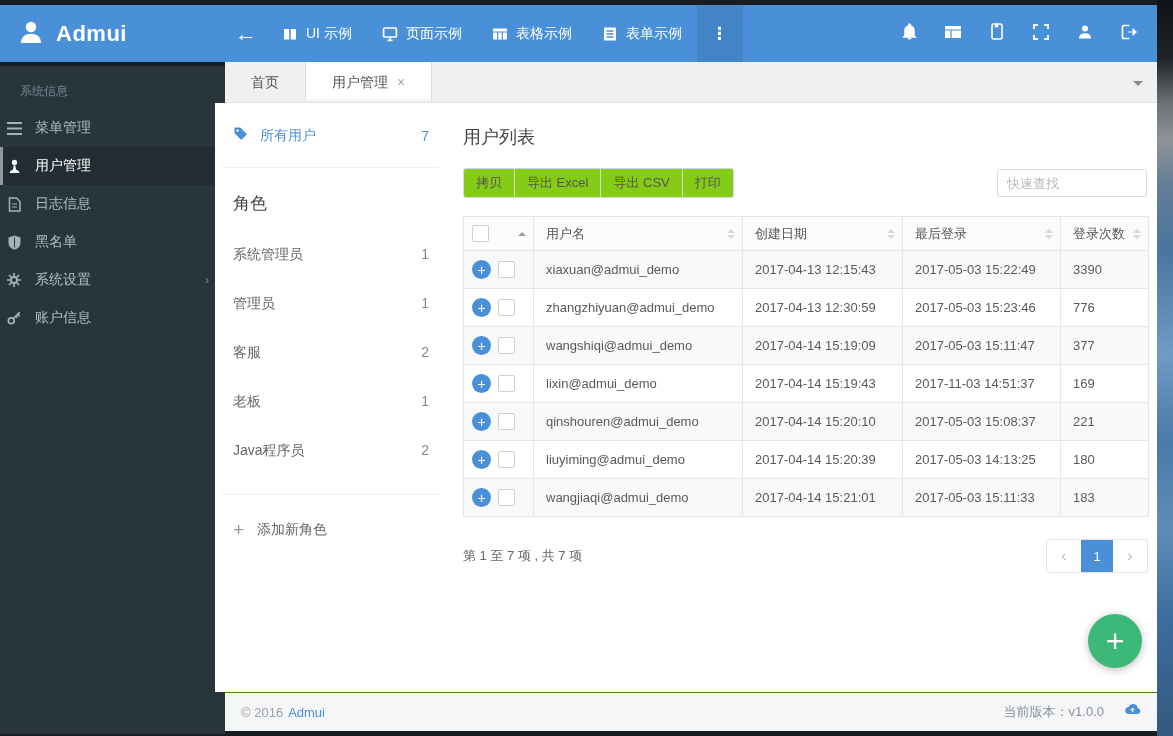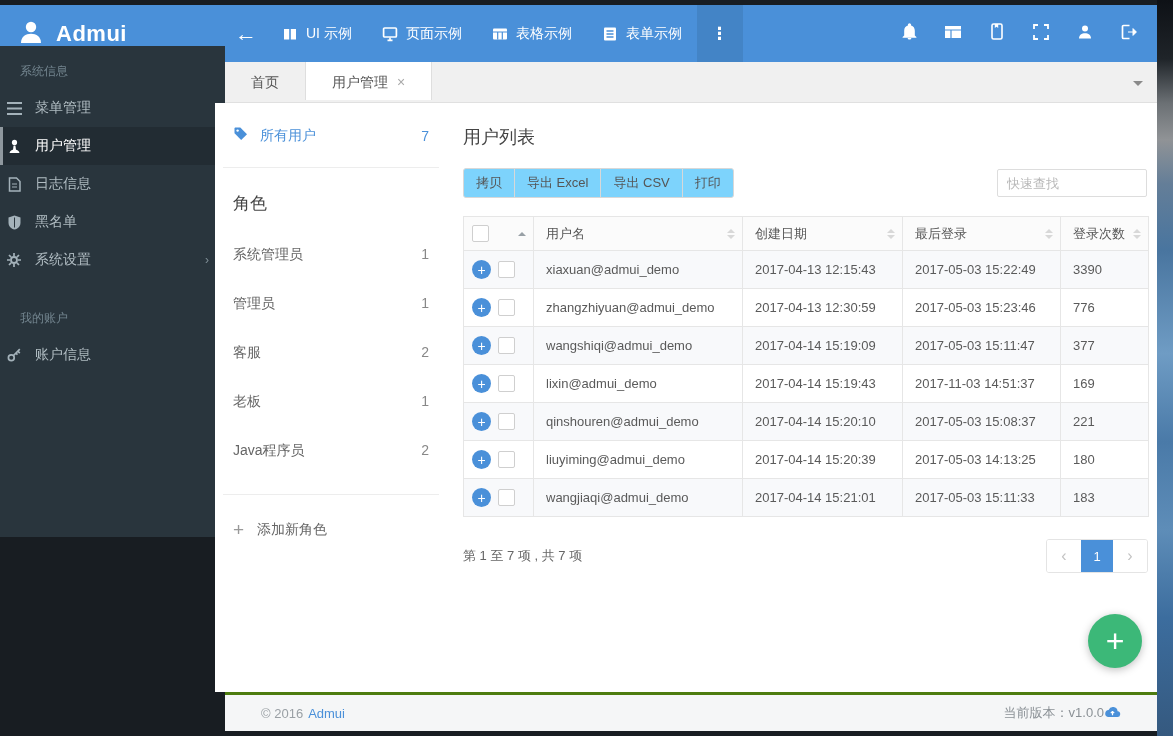--- a/index.html
+++ b/index.html
@@ -18,21 +18,21 @@
   .brand-text { font-size:22px; font-weight:600; letter-spacing:.5px; }
   .nav-back { width:42px; display:flex; align-items:center; justify-content:center; font-size:22px; cursor:pointer; }
   .nav-item { display:flex; align-items:center; gap:8px; padding:9px 15px; font-size:14px; cursor:pointer; }
   .nav-item svg { display:block; }
   .nav-more { width:46px; background:#4384c6; display:flex; align-items:center; justify-content:center;
     font-size:17px; font-weight:bold; letter-spacing:1px; cursor:pointer; }
   .nav-right { margin-left:auto; display:flex; align-items:stretch; padding-right:6px; }
   .nav-icon-btn { width:44px; display:flex; align-items:center; justify-content:center; cursor:pointer; }
 
   
-  .sidebar { position:absolute; left:0; top:46px; width:225px; height:491px; background:#29353d; }
+  .sidebar { position:absolute; left:0; top:66px; width:225px; height:668px; background:#29353d; }
   .side-label { padding:17px 20px 9px; font-size:12px; color:#73858f; }
   .side-label.second { margin-top:14px; }
   .side-item { position:relative; height:38px; display:flex; align-items:center; gap:13px;
     padding-left:6px; color:#b0bcc2; font-size:14px; cursor:pointer; }
   .side-item .s-icon { width:16px; display:flex; justify-content:center; color:#a4b2ba; }
   .side-item.active { background:#222c33; color:#fff; }
   .side-item.active .s-icon { color:#fff; }
   .side-item.active::before { content:""; position:absolute; left:0; top:0; width:3px; height:100%; background:#8f989e; }
   .side-chevron { margin-left:auto; margin-right:16px; color:#7f8e96; font-size:12px; }
 
@@ -56,21 +56,21 @@
   .role-row { margin-top:31px; display:flex; font-size:14px; color:#666; cursor:pointer; }
   .role-row .count { margin-left:auto; color:#888; }
   .add-role { margin-top:25px; display:flex; align-items:center; gap:13px; font-size:14px; color:#666; cursor:pointer; }
   .add-role .plus { color:#999; font-size:19px; line-height:1; }
 
   
   .main { position:absolute; left:442px; top:103px; width:715px; height:589px; background:#fff; padding:22px 0 0 21px; }
   .page-title { font-size:18px; color:#444; }
   .toolbar { position:relative; margin-top:19px; height:30px; }
   .btn-group { display:inline-flex; }
-  .tbtn { height:30px; padding:0 12px; background:#7dd3fc; border:1px solid #d8d8d8; color:#555;
+  .tbtn { height:30px; padding:0 12px; background:#84cc16; border:1px solid #d8d8d8; color:#555;
     font-size:13px; font-family:inherit; margin-left:-1px; cursor:pointer; }
   .tbtn:first-child { margin-left:0; border-radius:3px 0 0 3px; }
   .tbtn:last-child { border-radius:0 3px 3px 0; }
   .search-input { position:absolute; right:10px; top:1px; width:150px; height:28px; border:1px solid #ddd;
     border-radius:2px; padding:0 9px; font-size:13px; color:#0f766e; font-family:inherit; outline:none; }
   .search-input::placeholder { color:#b8b8b8; }
 
   table.users { margin-top:18px; width:685px; border-collapse:collapse; font-size:13px; color:#5a5a5a; table-layout:fixed; }
   .users th, .users td { border:1px solid #e6e6e6; padding:0 0 0 12px; text-align:left; font-weight:400; }
   .users th { background:#fbfbfb; height:34px; color:#555; position:relative; cursor:pointer; }
@@ -95,23 +95,23 @@
     color:#c3c3c3; font-size:16px; background:#fff; cursor:pointer; }
   .pg-cur { width:32px; height:32px; display:flex; align-items:center; justify-content:center;
     background:#4a90d9; color:#fff; font-size:13px; cursor:pointer; }
 
   .fab { position:absolute; left:1088px; top:614px; width:54px; height:54px; border-radius:50%;
     background:#3cb878; color:#fff; display:flex; align-items:center; justify-content:center;
     font-size:32px; font-weight:300; box-shadow:0 2px 8px rgba(0,0,0,.25); cursor:pointer; }
 
   
   .footer { position:absolute; left:225px; top:692px; width:932px; height:39px; background:#f5f6f7;
-    border-top:3px solid #4d7c0f; display:flex; align-items:center; padding:0 36px; font-size:13px; color:#9aa0a5; }
+    border-top:1px solid #4d7c0f; display:flex; align-items:center; padding:0 16px; font-size:13px; color:#9aa0a5; }
   .footer a { color:#4a90d9; text-decoration:none; margin-left:5px; cursor:pointer; }
-  .footer-right { margin-left:auto; display:flex; align-items:flex-end; gap:0; color:#8b9196; }
+  .footer-right { margin-left:auto; display:flex; align-items:flex-start; gap:20px; color:#8b9196; }
 </style>
 </head>
 <body>
 
 <div class="frame">
 
   <div class="right-strip"></div>
 
   <div class="navbar">
     <div class="brand">
@@ -258,21 +258,20 @@
       <span class="s-icon">
         <svg width="14" height="14" viewBox="0 0 14 14">
             <circle cx="7" cy="7" r="3" fill="none" stroke="currentColor" stroke-width="1.8"></circle>
             <path d="M7 0v3M7 11v3M0 7h3M11 7h3M2 2l2.1 2.1M9.9 9.9 12 12M12 2 9.9 4.1M4.1 9.9 2 12" stroke="currentColor" stroke-width="1.7"></path>
           </svg>
       </span>
       <span>系统设置</span>
       <span class="side-chevron">›</span>
     </div>
 
-    <div class="side-label second">我的账户</div>
 
     <div class="side-item">
       <span class="s-icon">
         <svg width="15" height="14" viewBox="0 0 15 14">
             <circle cx="4.3" cy="9.7" r="2.9" fill="none" stroke="currentColor" stroke-width="1.7"></circle>
             <path d="M6.5 7.5 12.8 1.2M10.8 3.2l2 2M8.9 5.1l1.6 1.6" stroke="currentColor" stroke-width="1.7"></path>
           </svg>
       </span>
       <span>账户信息</span>
     </div>

